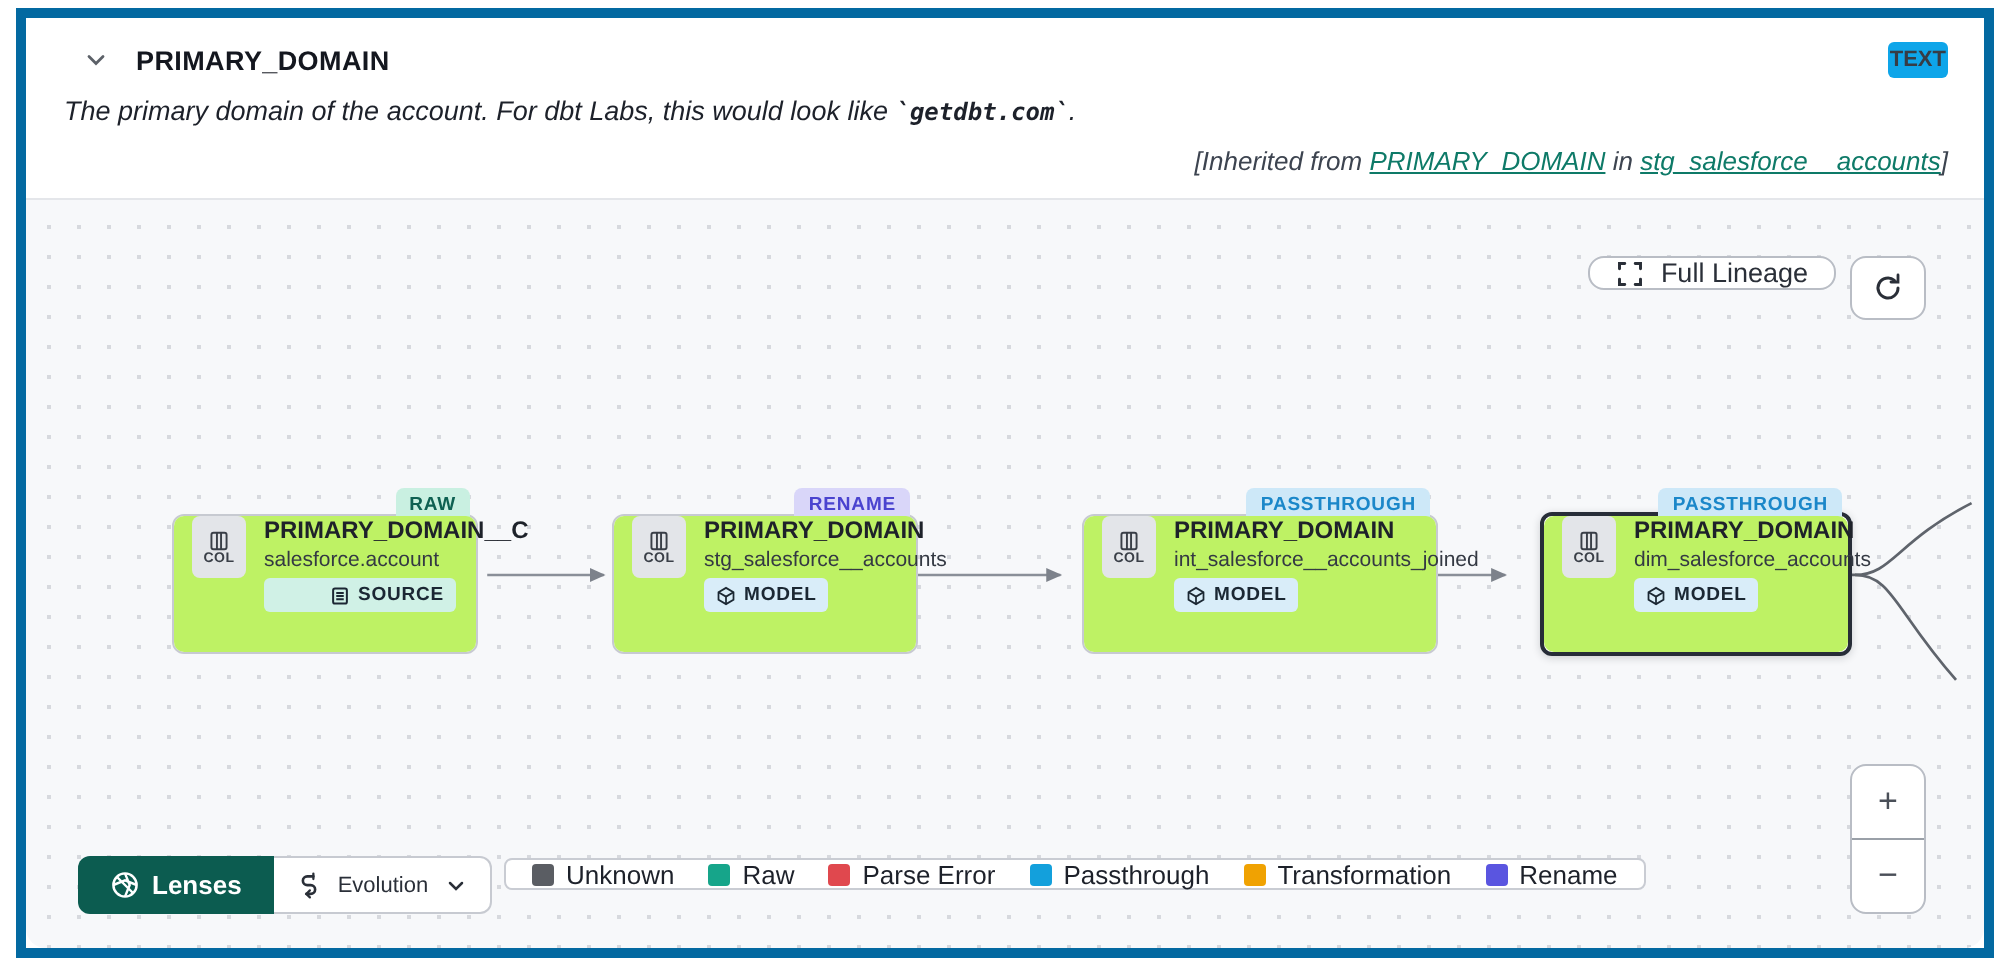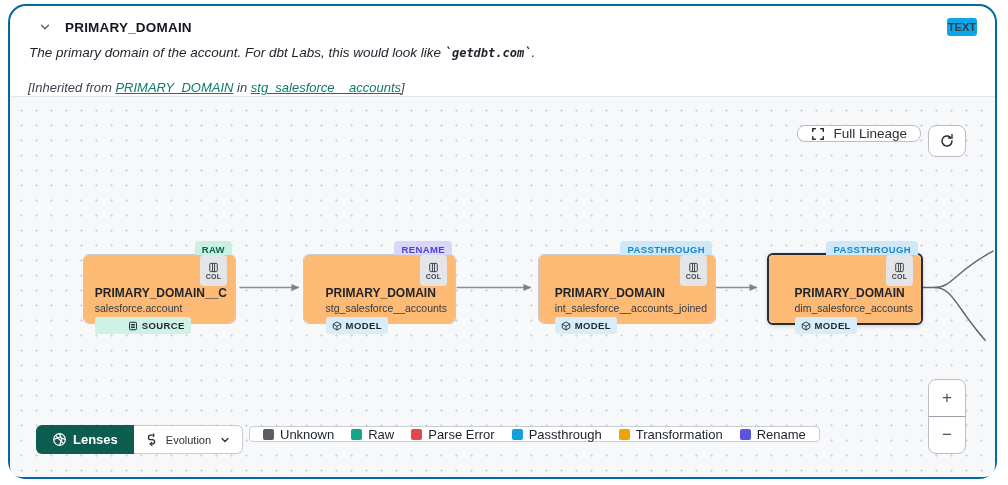--- a/index.html
+++ b/index.html
@@ -1,29 +1,29 @@
 <!DOCTYPE html>
 <html><head>
 <meta charset="utf-8">
 <style>
   * { margin:0; padding:0; box-sizing:border-box; }
   html,body { width:1008px; height:485px; background:#fff; font-family:"Liberation Sans", sans-serif; }
   .card {
     position:absolute; left:8px; top:4px; width:989px; height:475px;
-    background:#fff; border:2px solid #0369a1; border-radius:18px;
+    background:#fff; border:5px solid #0369a1; border-radius:0;
   }
   
   .header { position:absolute; top:0; left:0; right:0; height:90px; padding:12px 18px 0 18px; }
   .title-row { display:flex; align-items:center; margin-bottom:7px; }
   .chev { width:14px; height:14px; color:#5c6168; margin-left:10px; cursor:pointer; }
   .col-title { font-size:13.5px; font-weight:bold; color:#14171f; margin-left:13px; letter-spacing:.2px; }
   .type-pill { margin-left:auto; background:#0ea5e9; color:#373c45; font-size:11px; padding:3px 1px; border-radius:3px;font-weight:bold; }
   .desc { font-style:italic; font-size:13.5px; color:#1d212a; margin-left:1px; line-height:1.55; }
   .desc code { font-family:"DejaVu Sans Mono", monospace; font-weight:bold; font-size:12px; }
-  .inherit { font-style:italic; font-size:13px; color:#3d4450; margin-top:16px; }
+  .inherit { font-style:italic; font-size:13px; color:#3d4450; margin-top:6px;text-align:right; }
   .inherit a { color:#0e7a68; text-decoration:underline; cursor:pointer; }
   
   .canvas {
     position:absolute; top:90px; left:0; right:0; bottom:0;
     border-top:1px solid #e4e6ea; border-radius:0 0 10px 10px; overflow:hidden;
     background-color:#f7f8fa;
     background-image:radial-gradient(circle, #d7d9de 1.1px, transparent 1.1px);
     background-size:15px 15px; background-position:4px 6px;
   }
   .edges { position:absolute; inset:0; width:100%; height:100%; }
@@ -38,22 +38,22 @@
   .node1 { left:73px; top:157px; }
   .node2 { left:293px; top:157px; }
   .node3 { left:528px; top:157px; width:178px; }
   .node4 { left:757px; top:156px; width:156px; height:72px; border:2px solid #272d38;
            box-shadow:0 1px 4px rgba(20,25,35,.18); }
   .node-tag { position:absolute; top:-14px; right:3px; font-size:9.5px; font-weight:bold; letter-spacing:.4px;
               padding:3px 7px 9px 7px; border-radius:4px 4px 0 0; z-index:0; }
   .tag-raw { background:#c9f0e1; color:#0e6152; }
   .tag-rename { background:#d9d6f9; color:#4a43cf; }
   .tag-pass { background:#cde8f8; color:#1b87c9; }
-  .node-body { position:relative; z-index:1; background:#fdba74; border-radius:5px; width:100%; height:100%;
-               display:flex; align-items:flex-end; padding:0 8px 0 9px;flex-direction:column; }
+  .node-body { position:relative; z-index:1; background:#bef264; border-radius:5px; width:100%; height:100%;
+               display:flex; align-items:flex-start; padding:0 8px 0 9px; }
   .col-box { width:27px; height:31px; background:#e3e5e9; border-radius:4px; color:#3a3f48;
              display:flex; flex-direction:column; align-items:center; justify-content:center; flex:none; }
   .col-box svg { width:11px; height:11px; }
   .col-box span { font-size:7px; font-weight:bold; letter-spacing:.2px; }
   .node-content { margin-left:9px; display:flex; flex-direction:column; gap:2px; min-width:0; }
   .node-title { font-size:12px; font-weight:bold; color:#1e222a; white-space:nowrap; }
   .node-subtitle { font-size:10.5px; color:#343943; white-space:nowrap; }
   .type-badge { display:inline-flex; align-items:center; gap:4px; align-self:flex-start;
                 font-size:9.5px; font-weight:bold; letter-spacing:.4px; color:#1b2733;
                 padding:3px 6px; border-radius:3px; margin-top:1px; }

